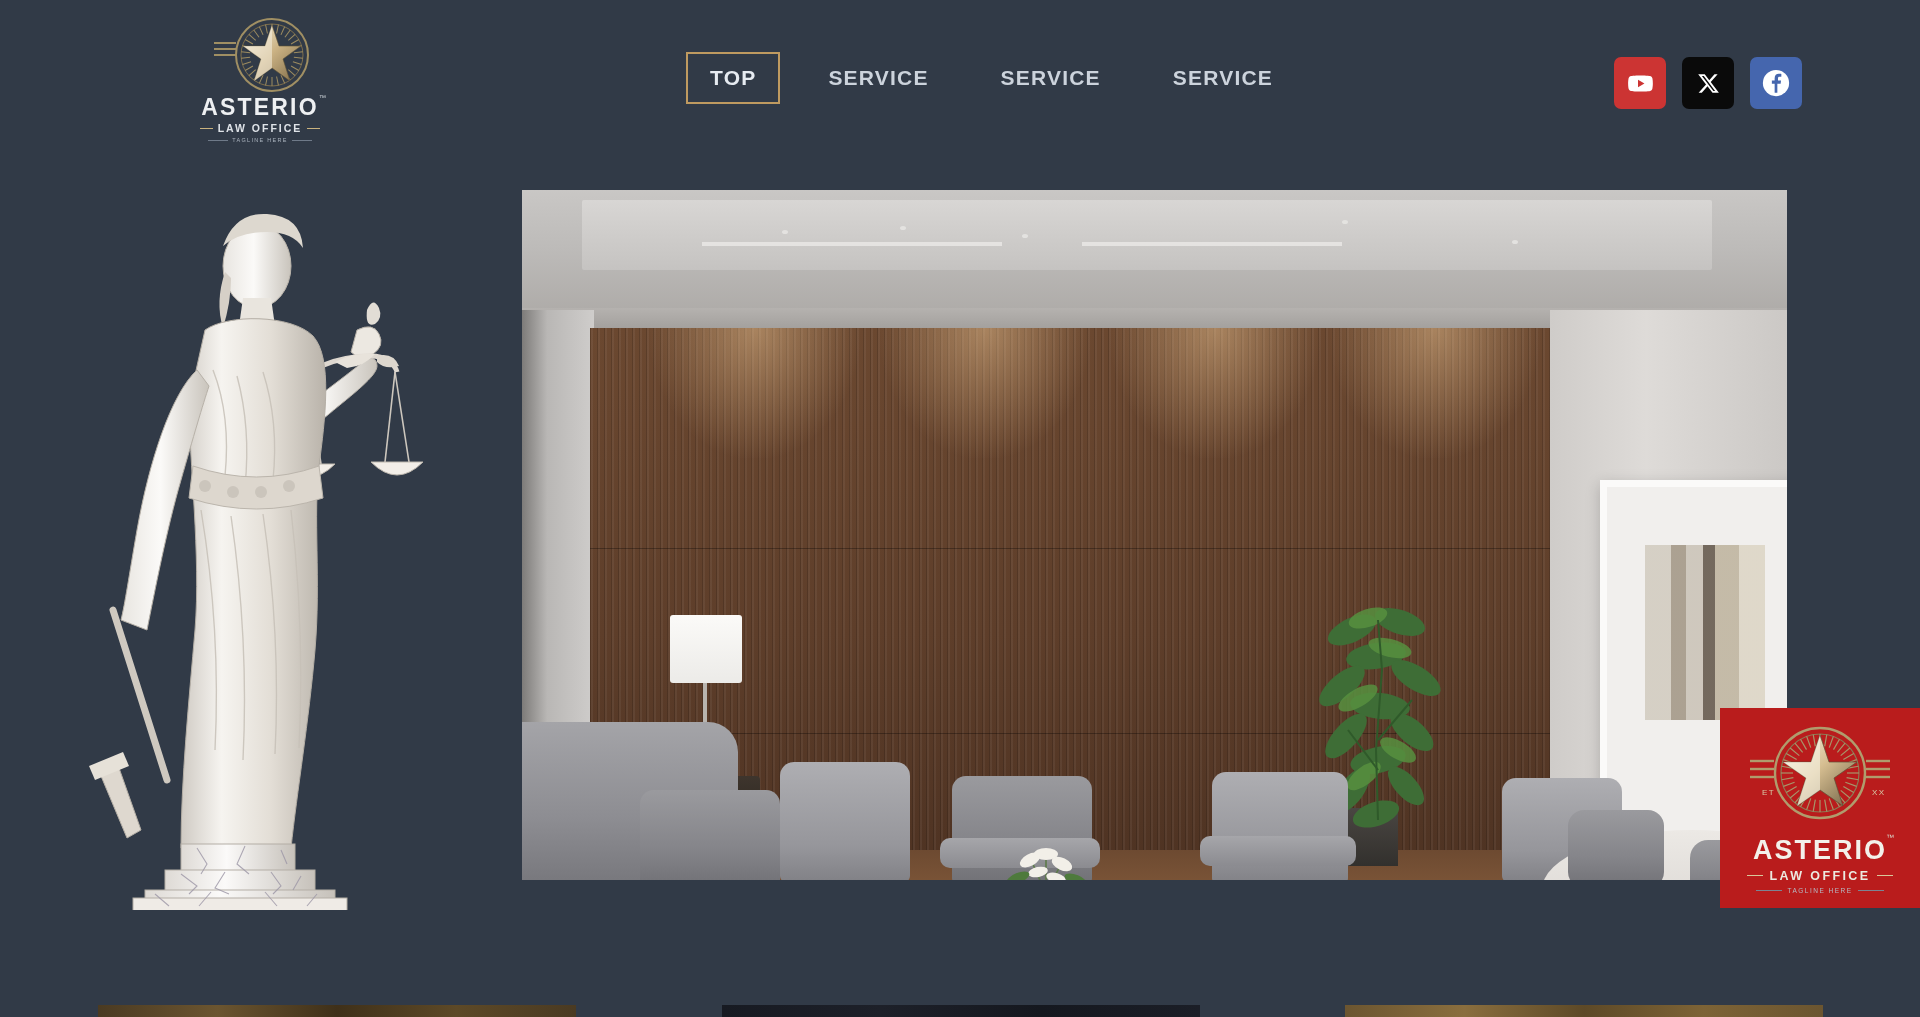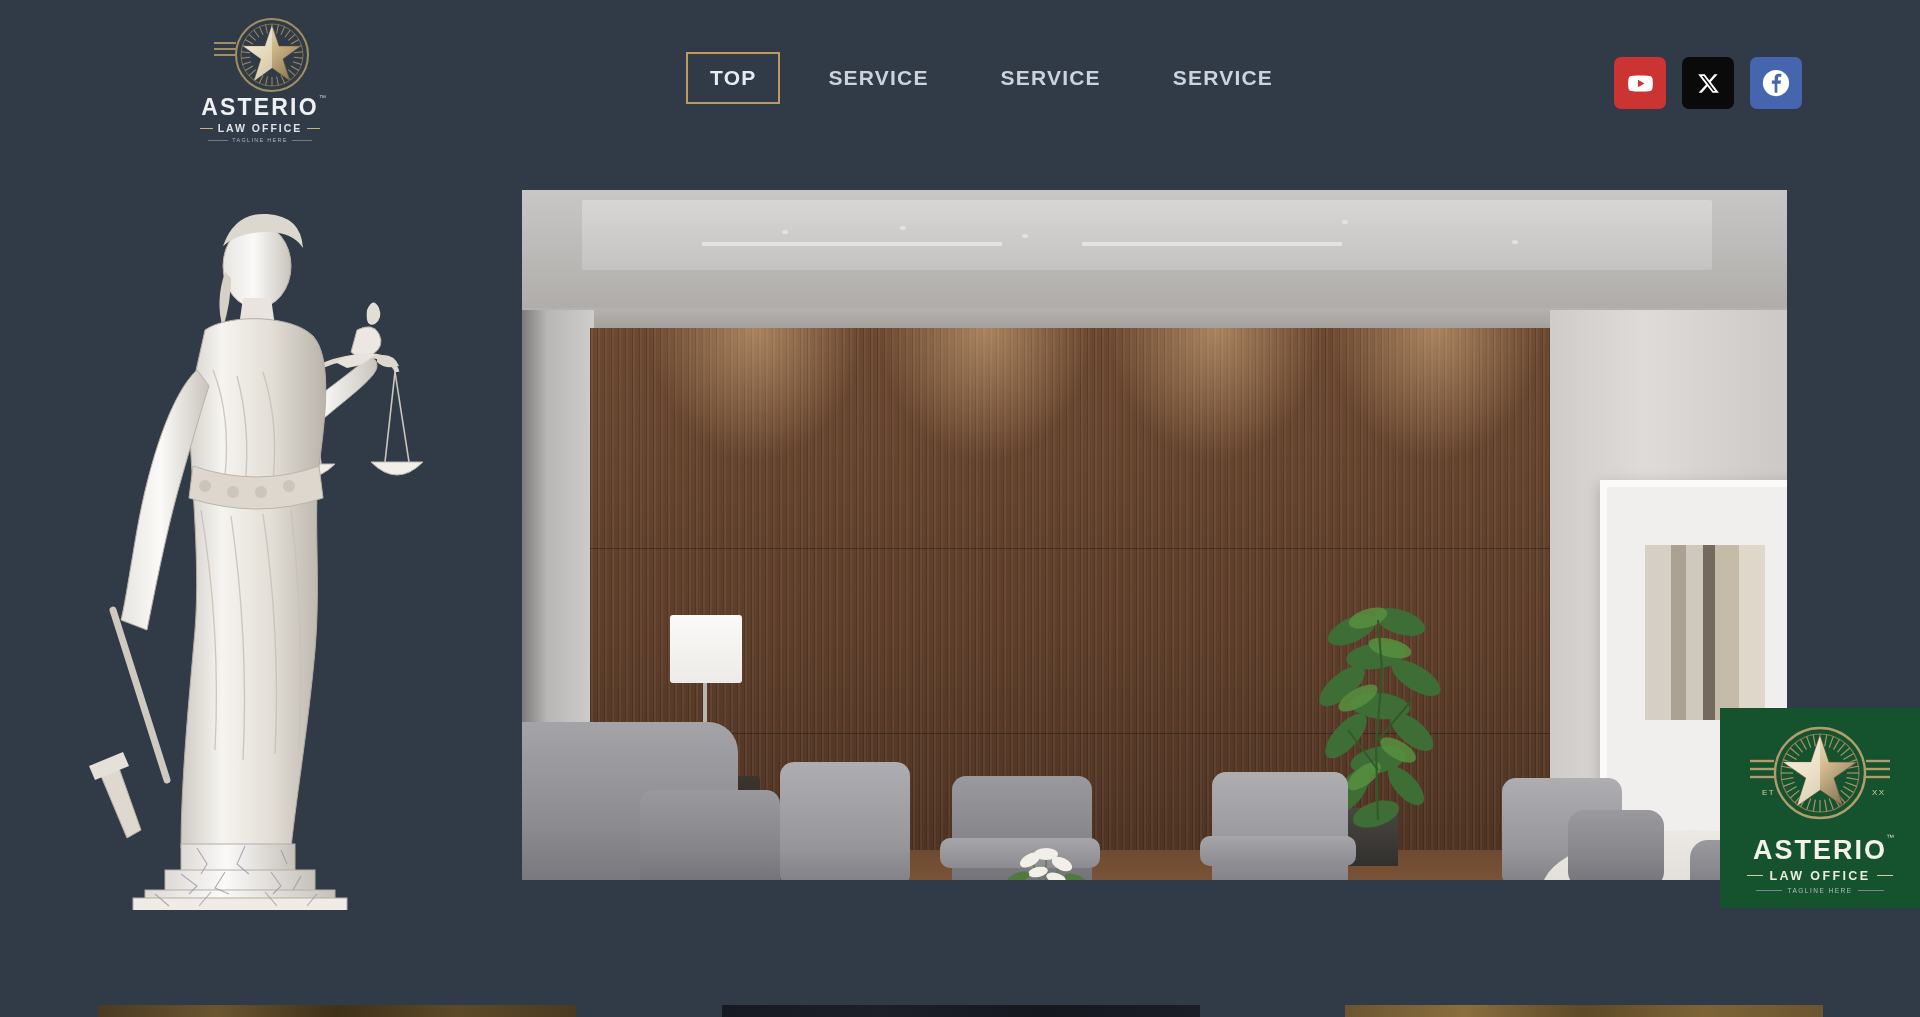--- a/index.html
+++ b/index.html
@@ -223,21 +223,21 @@
   .side-table {
     position:absolute; left:148px; top:586px; width:90px; height:44px;
     background:linear-gradient(180deg,#3e352d,#2d2721); border-radius:4px;
   }
   .flowers { position:absolute; left:470px; top:650px; width:110px; height:56px; }
 
   
   .watermark {
     position:absolute; left:1720px; top:708px;
     width:200px; height:200px;
-    background:#14532d;
+    background:#b91c1c;
     display:flex; flex-direction:column; align-items:center; justify-content:center;
   }
   .wm-word {
     position:relative;
     font-size:27px; font-weight:bold; letter-spacing:2px; color:#f3f1ea;
     line-height:1; margin-top:6px;
   }
   .wm-tm { position:absolute; font-size:8px; top:-3px; right:-9px; font-weight:normal; color:#d8d4c8; }
   .wm-sub { display:flex; align-items:center; justify-content:center; gap:6px; margin-top:5px; }
   .wm-sub .ln { width:16px; height:1px; background:#d9c79a; }

